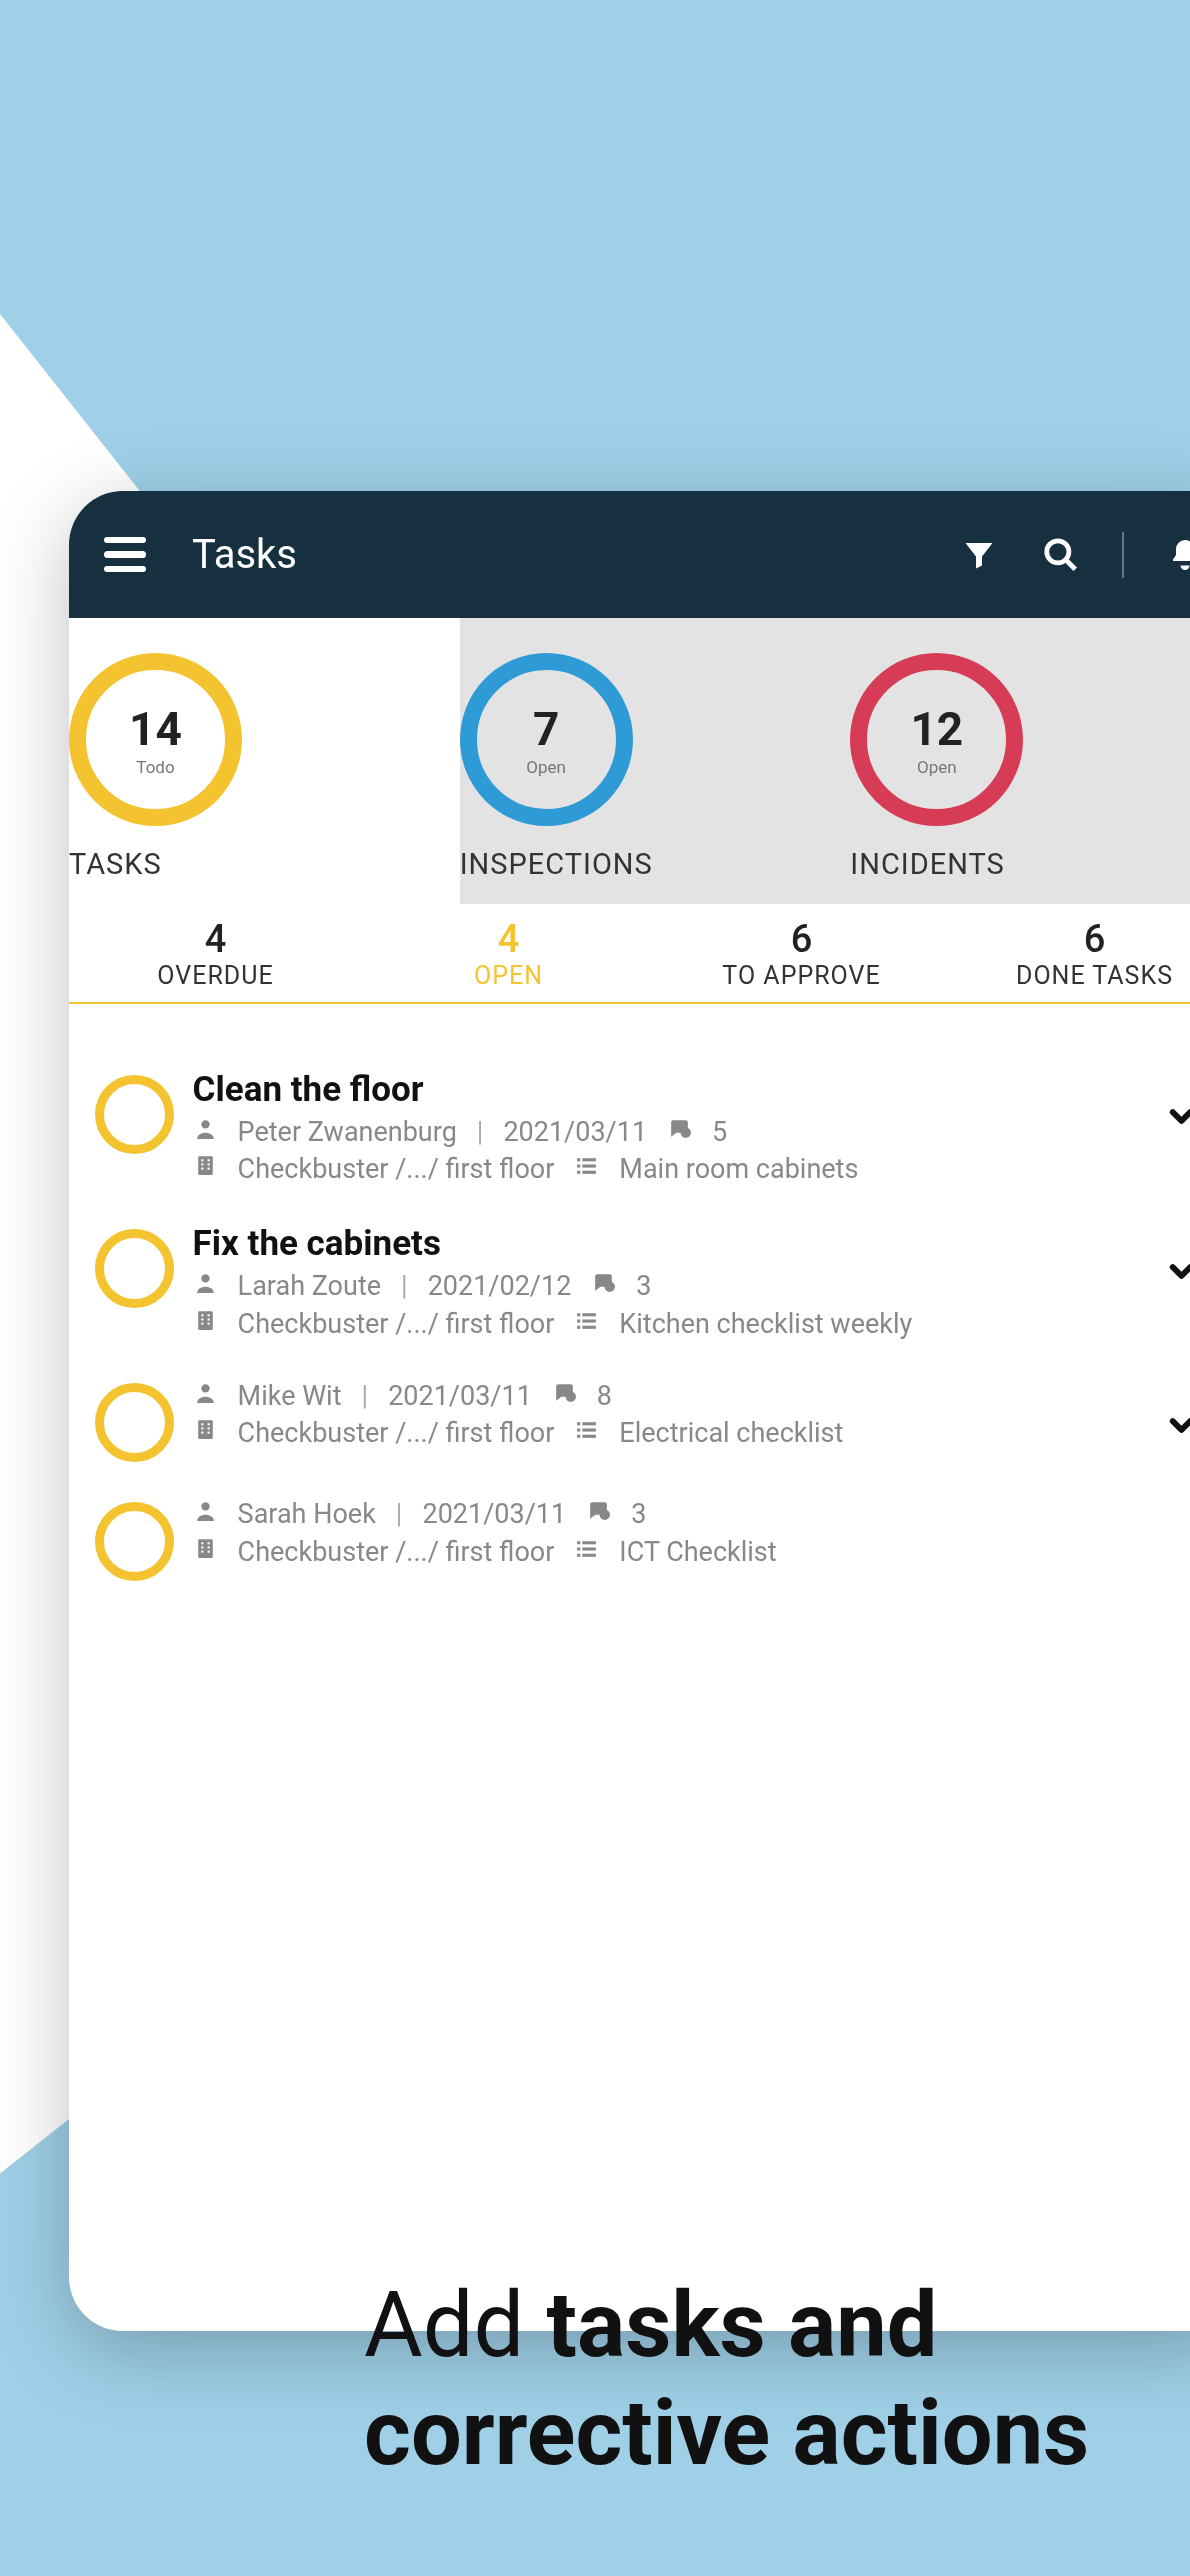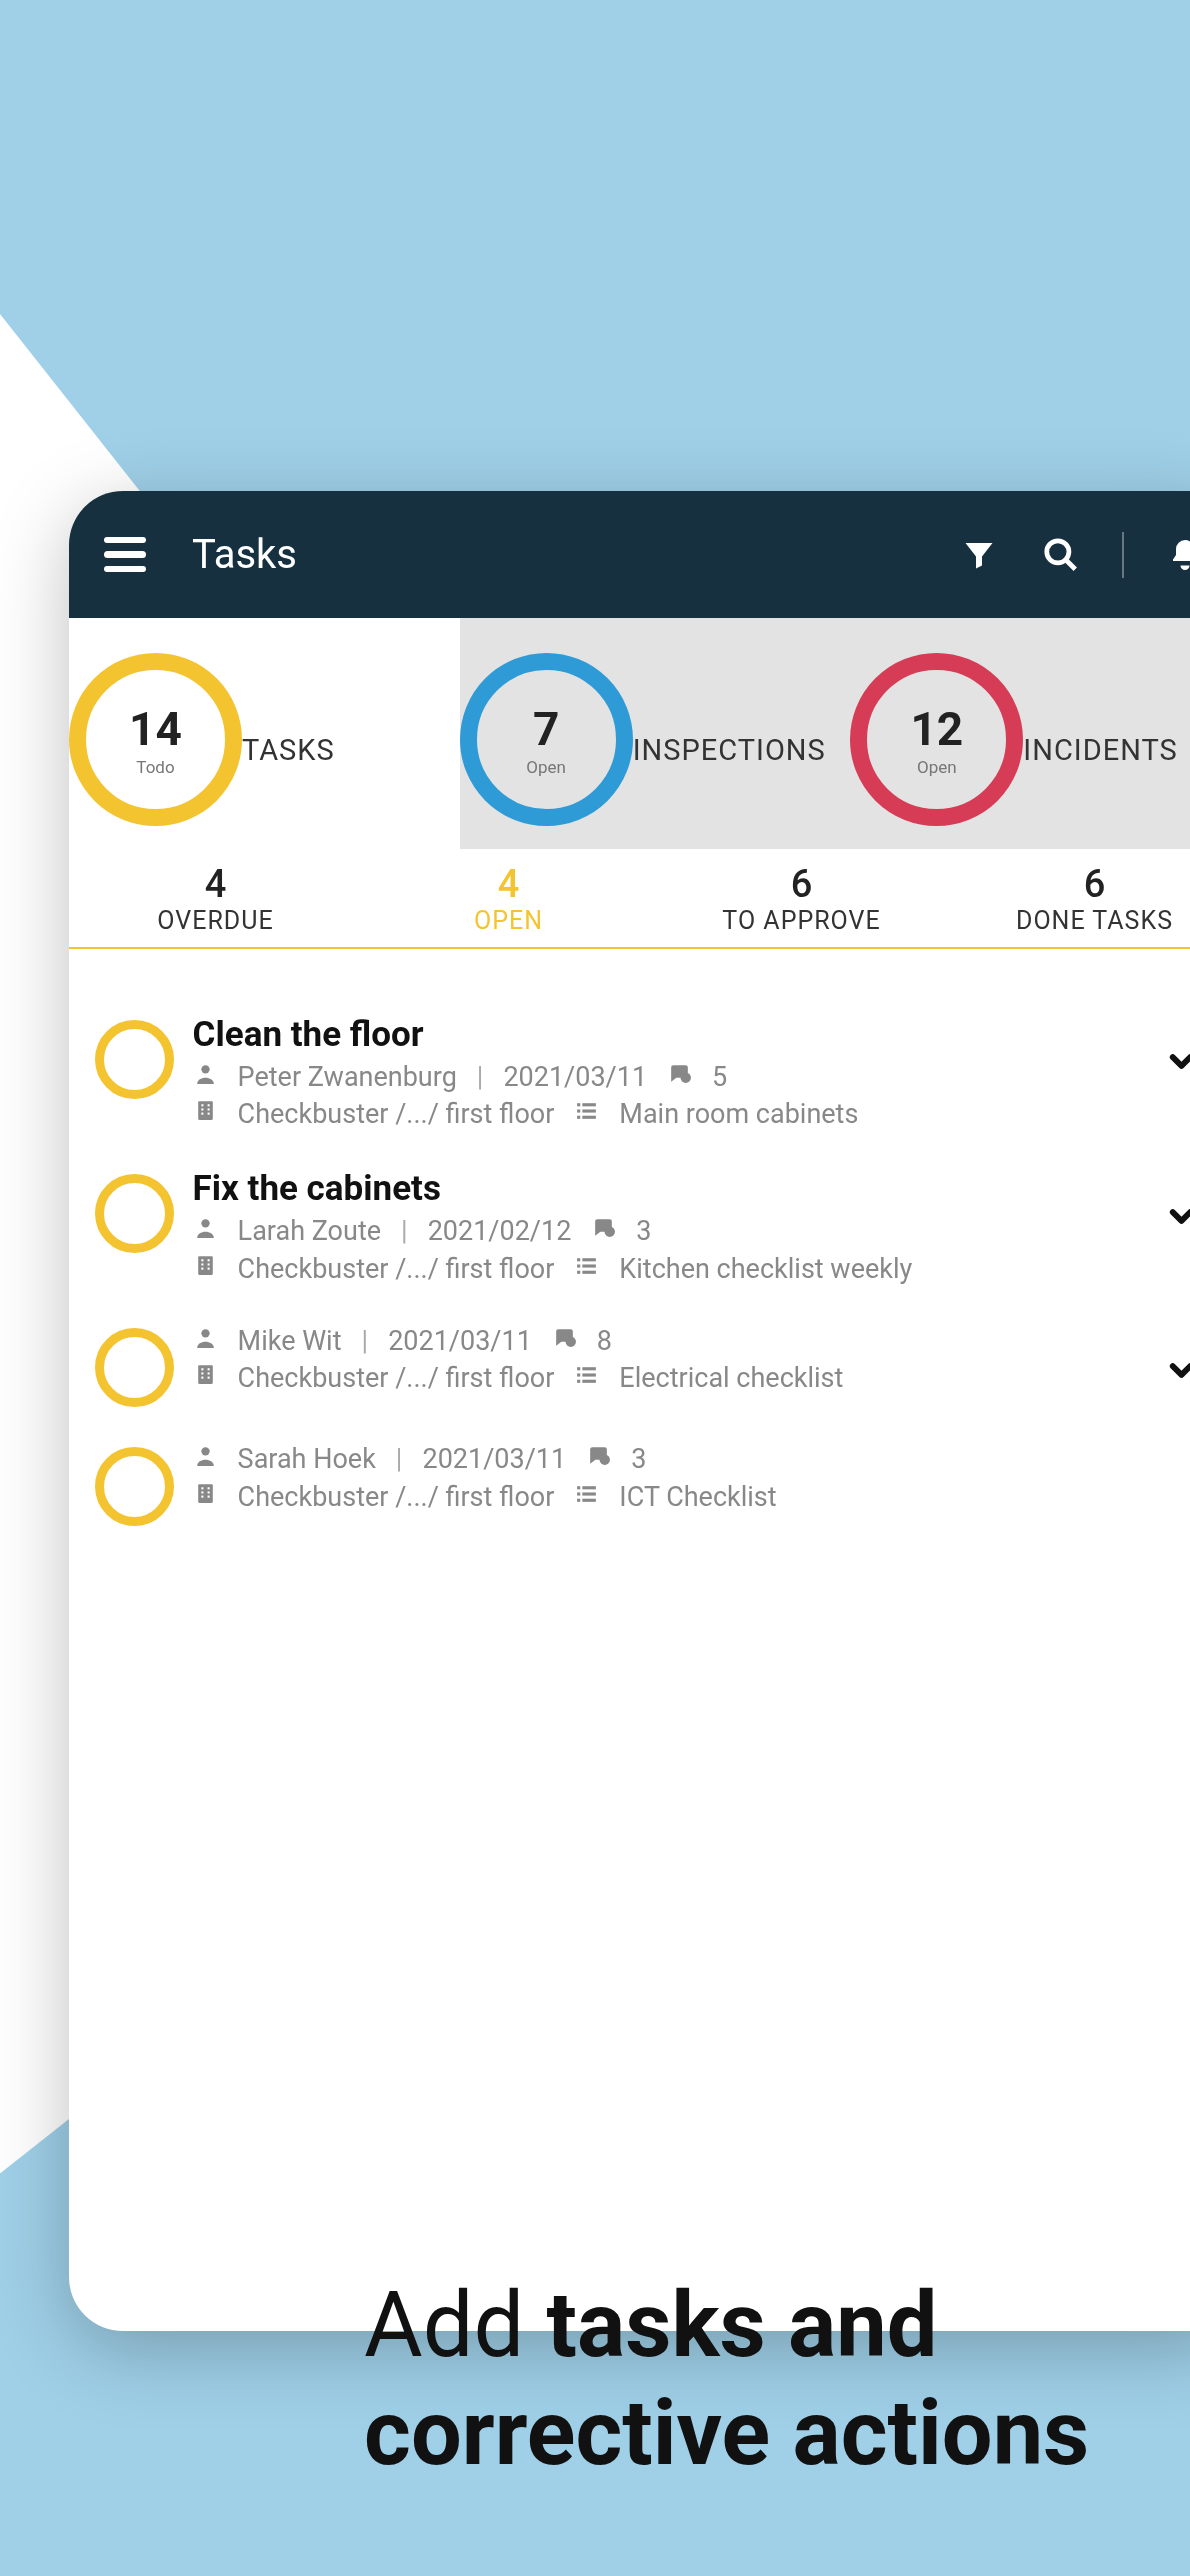--- a/index.html
+++ b/index.html
@@ -55,22 +55,21 @@
 .menu-icon span { width: 42px; height: 6.7px; background: #fff; border-radius: 3.8px; }
 .header-title { font-size: 40px; margin-left: 46px; font-weight: 400; flex: 1; }
 .header-actions { display: flex; align-items: center; gap: 40px; }
 .header-divider { width: 1.9px; height: 46px; background: rgba(255,255,255,0.35); }
 .icon-btn { width: 42px; height: 42px; display: flex; align-items: center; justify-content: center; cursor: pointer; }
 
 .summary-tabs { display: flex; }
 .summary-tab {
   flex: 1;
   display: flex;
-  flex-direction: row;
-  align-items: center;
+  flex-direction: column;
   padding: 35px 0 23px 0;
   background: #fff;
 }
 .summary-tab.inactive { background: #e3e3e3; }
 .ring {
   width: 173px;
   height: 173px;
   border-radius: 50%;
   border: 17px solid;
   display: flex;

